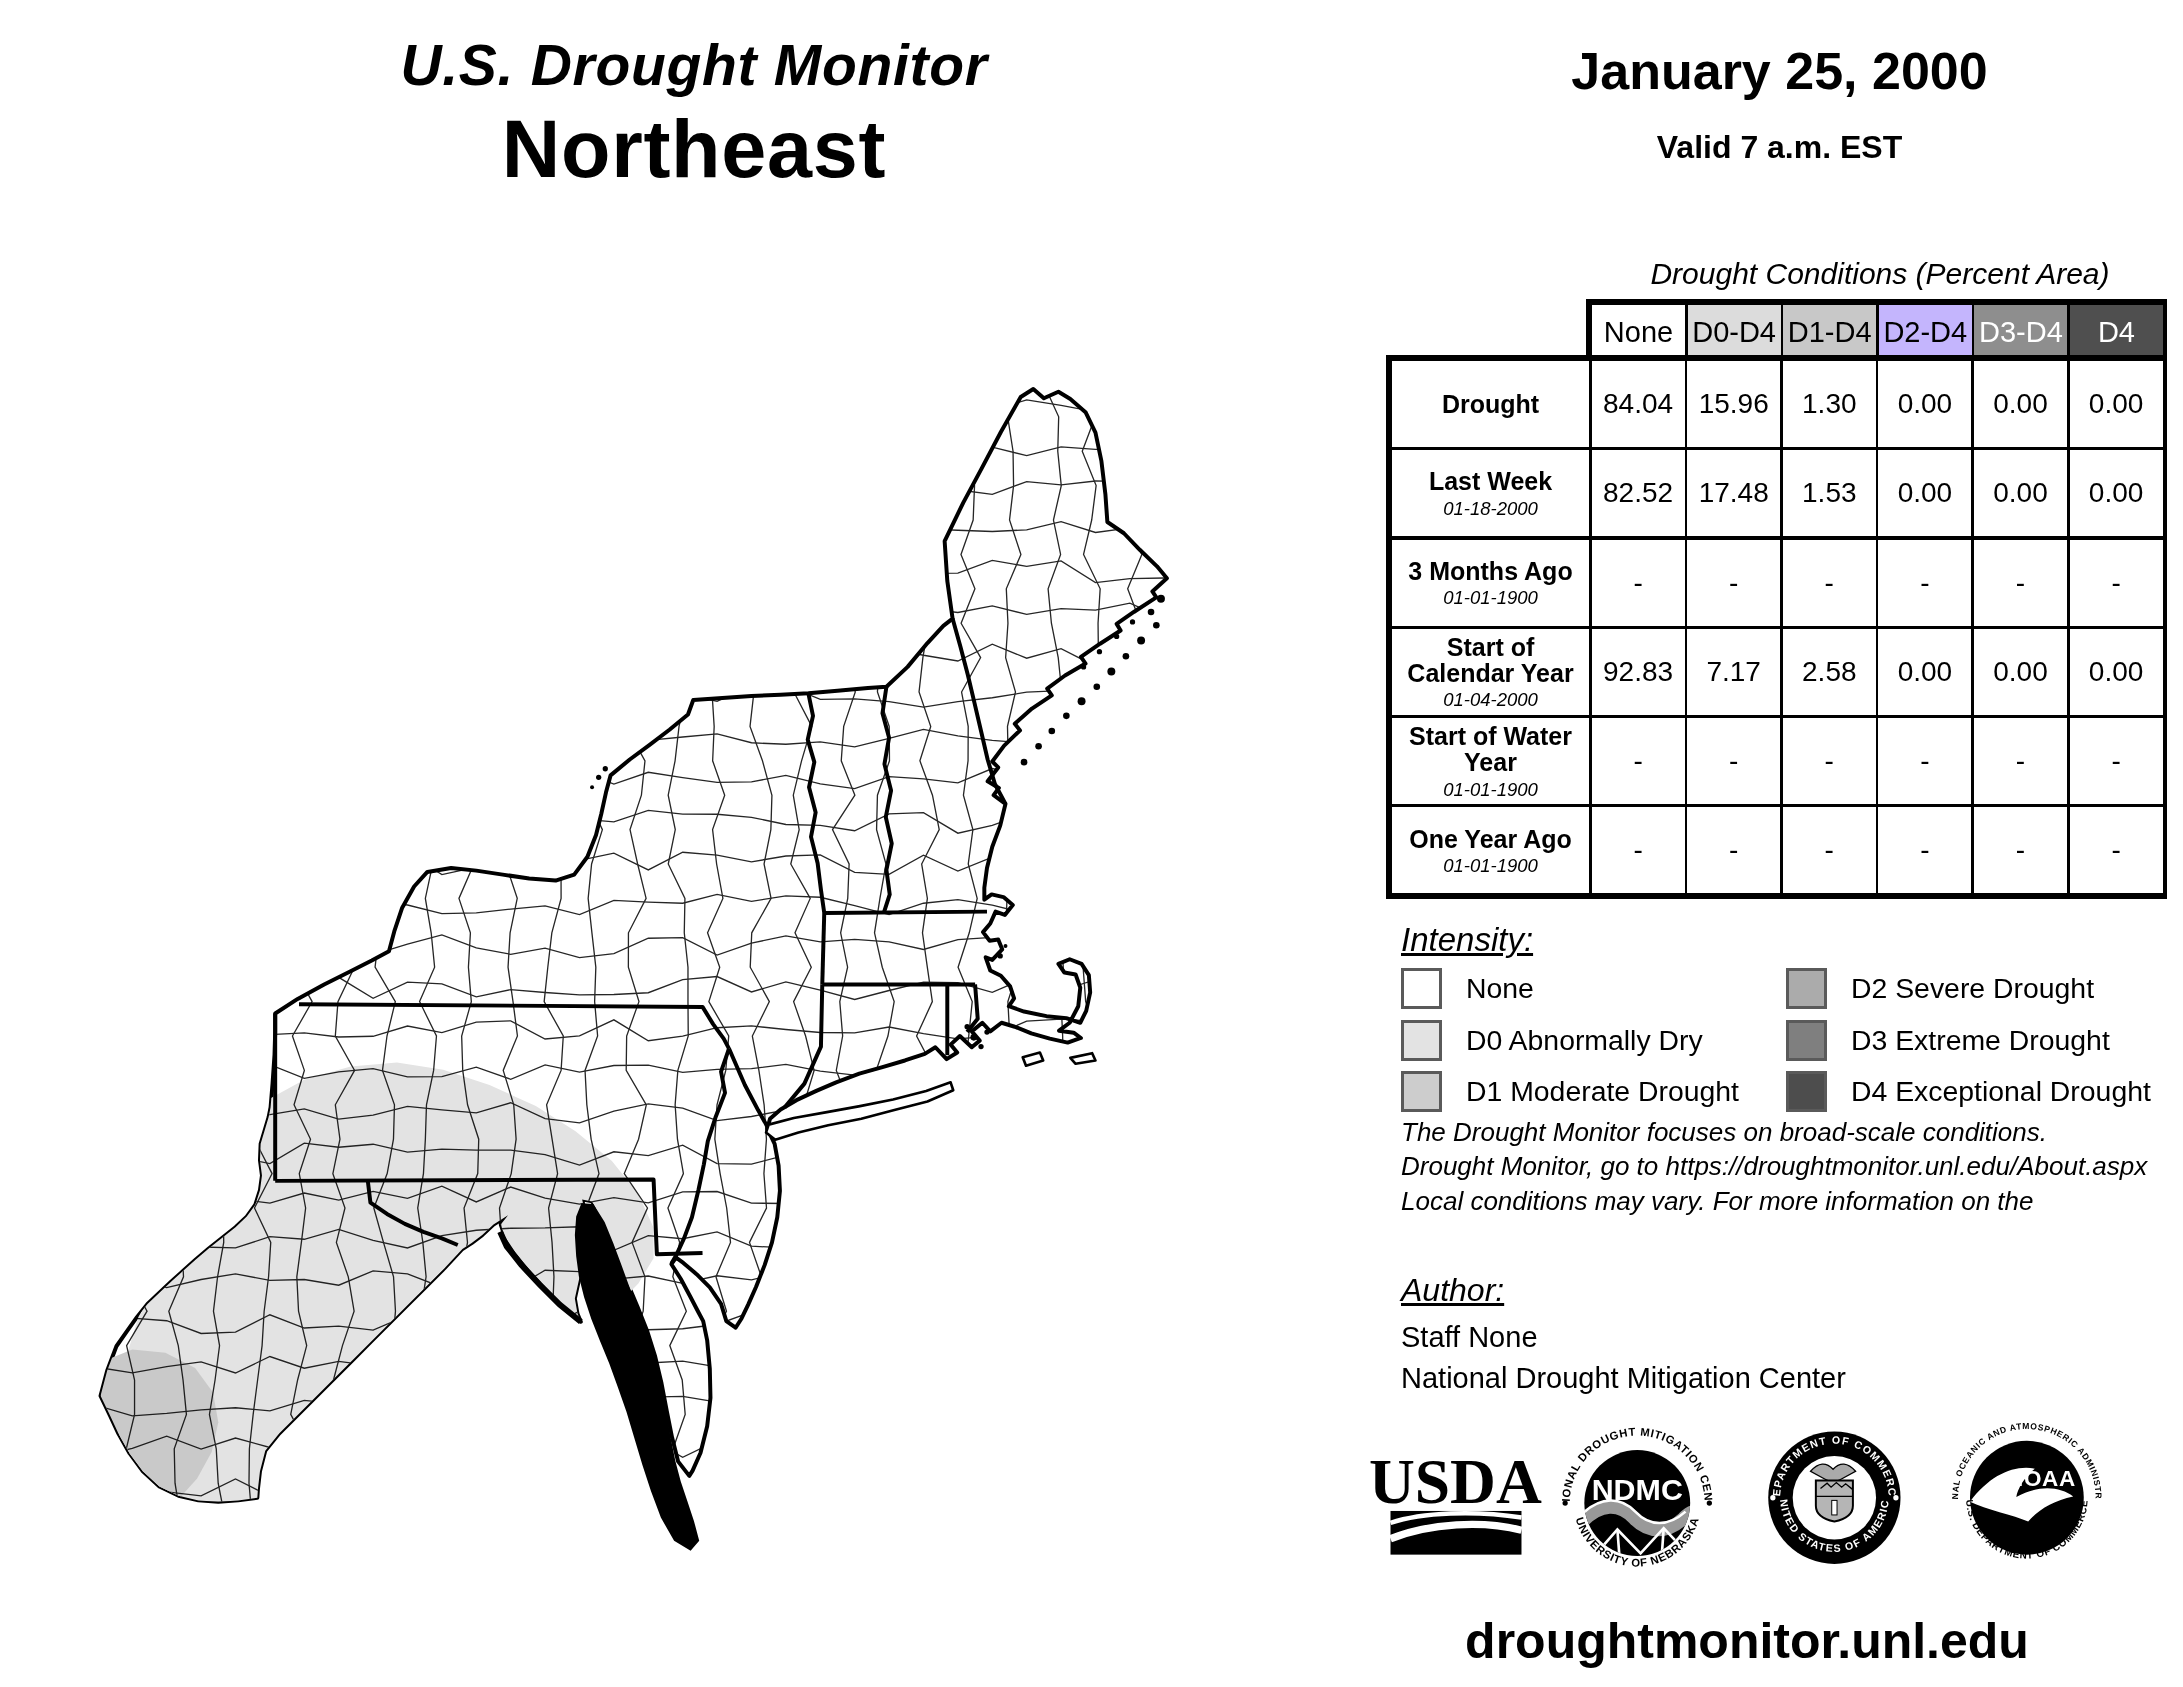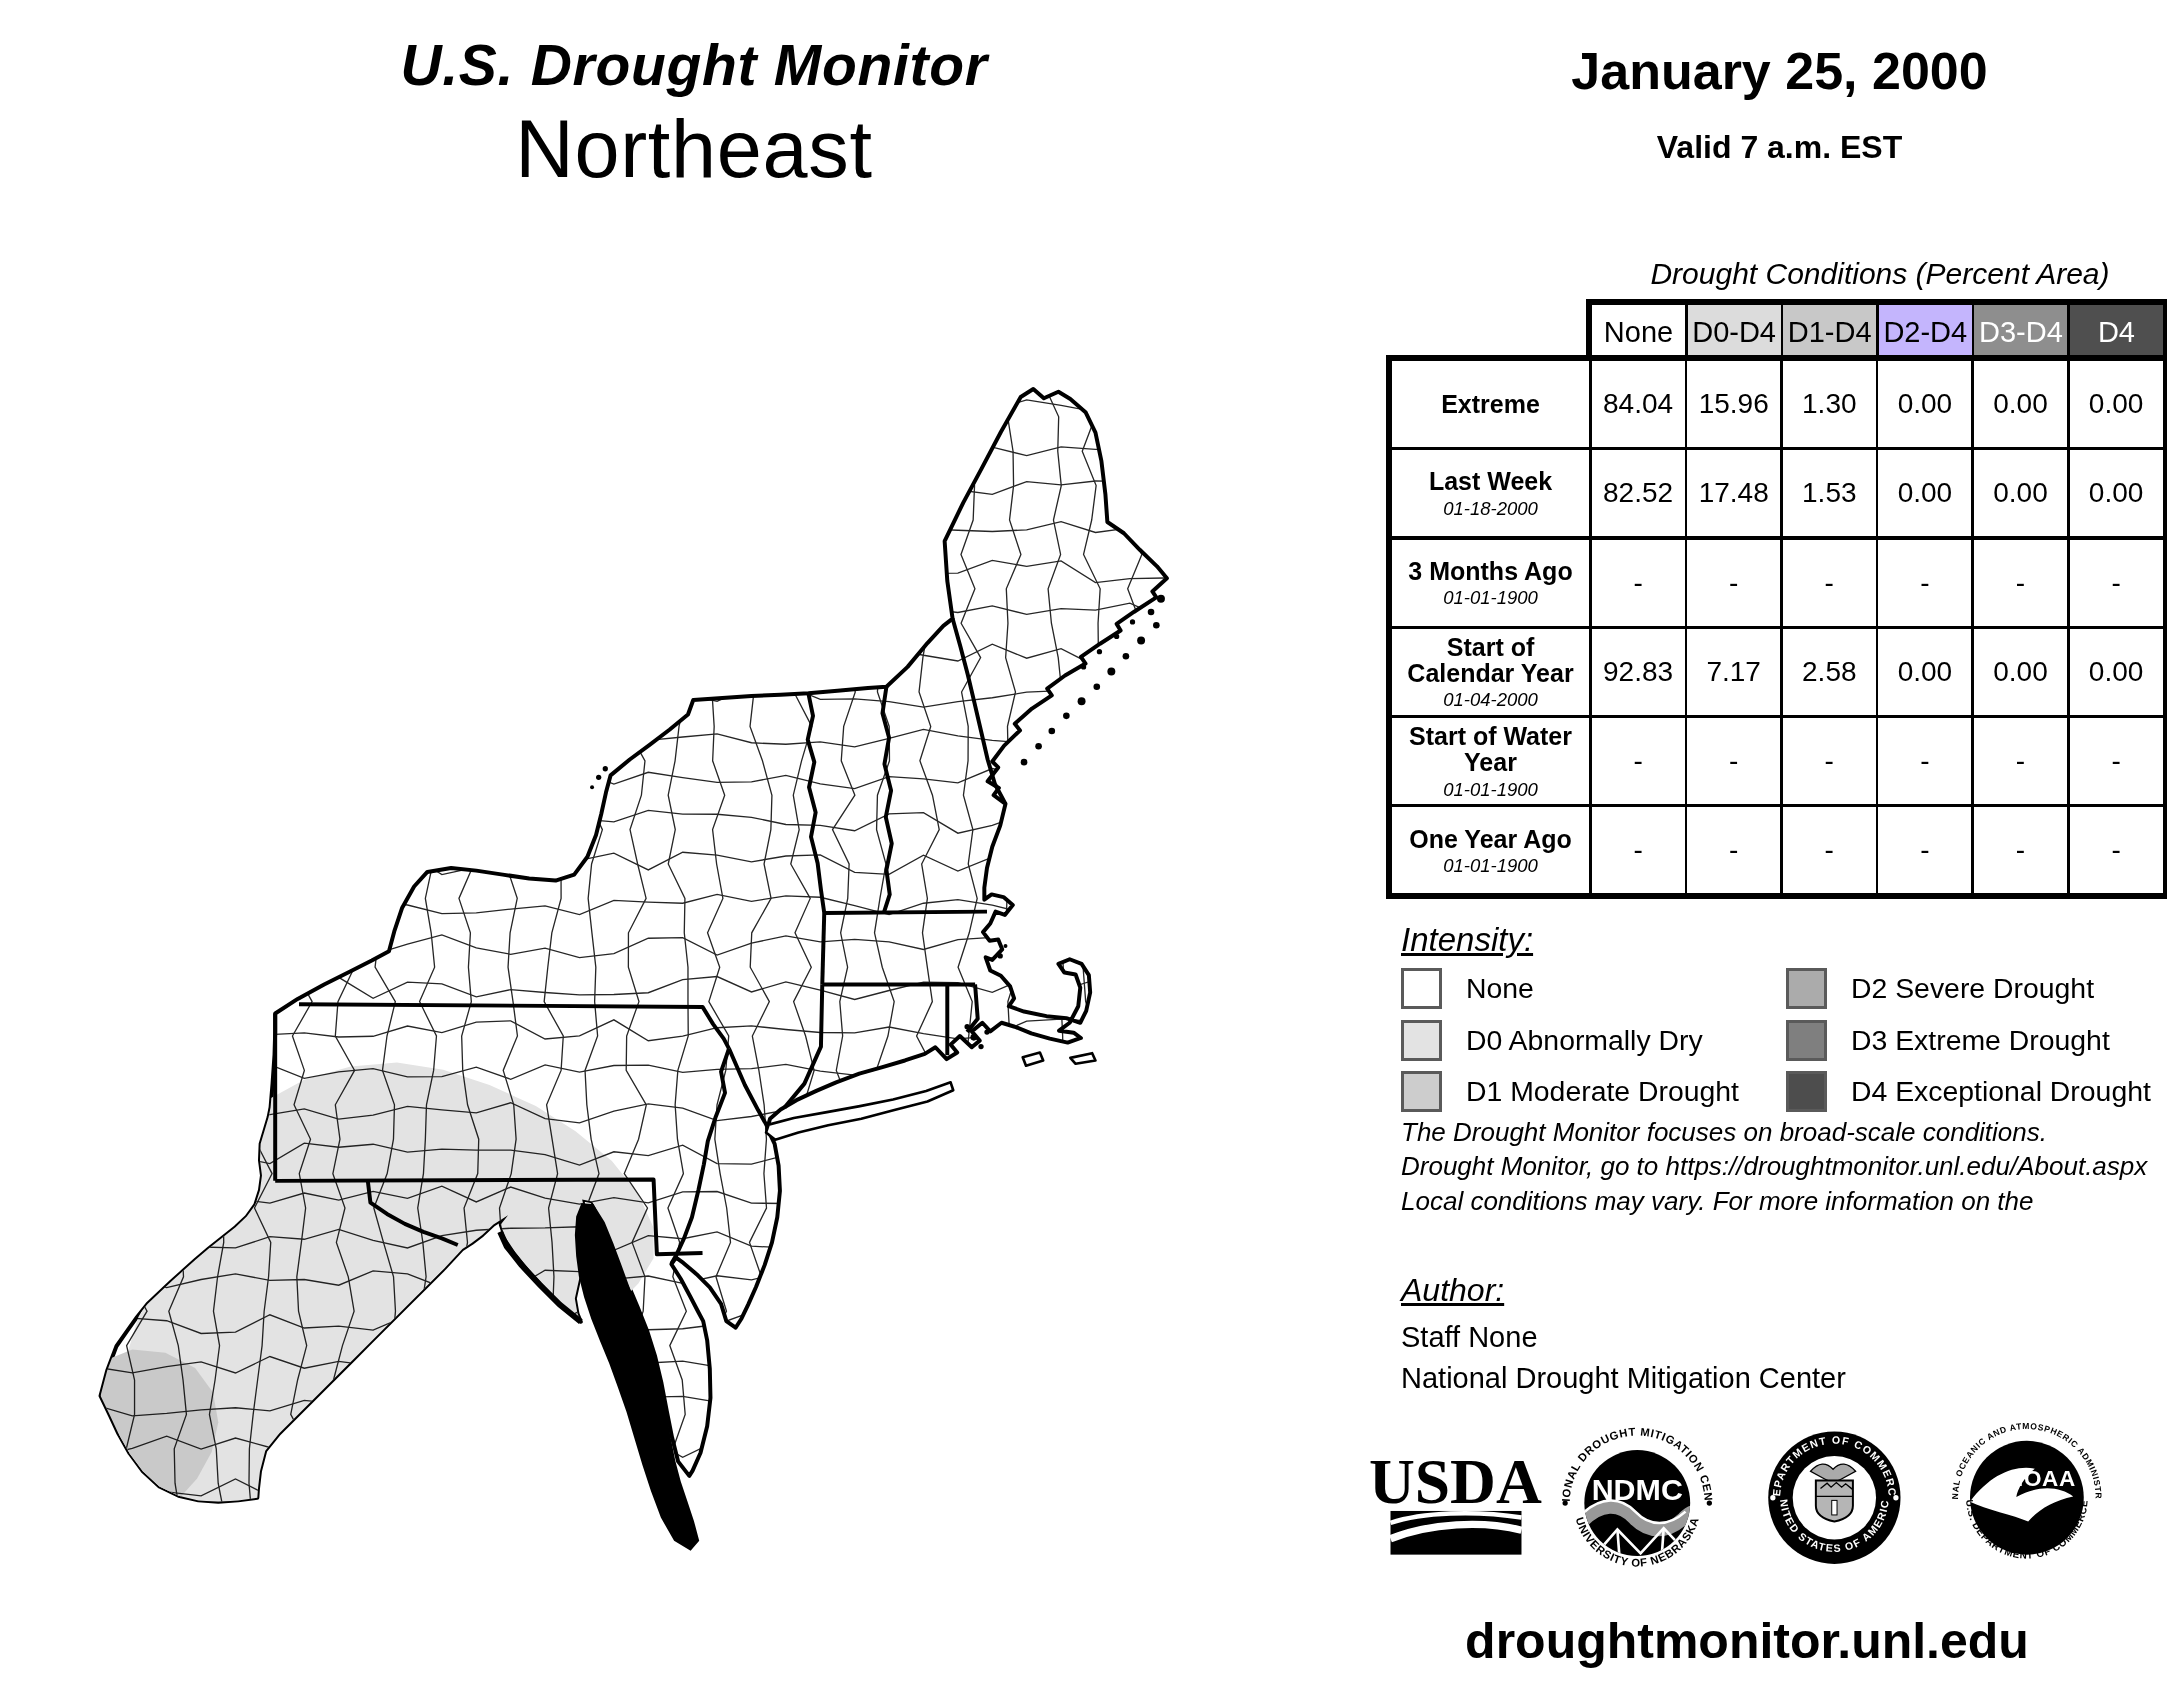--- a/index.html
+++ b/index.html
@@ -4,21 +4,21 @@
 <style>
   html,body{margin:0;padding:0;}
   body{
     width:2183px;height:1687px;position:relative;background:#fff;
     font-family:"Liberation Sans",sans-serif;color:#000;overflow:hidden;
   }
   .abs{position:absolute;}
   
   .title-block{left:198px;top:32px;width:992px;text-align:center;}
   .t1{font-size:57px;font-weight:bold;font-style:italic;letter-spacing:0.7px;}
-  .t2{font-size:81px;font-weight:normal;margin-top:5.3px;letter-spacing:0.7px;}
+  .t2{font-size:81px;font-weight:bold;margin-top:5.3px;letter-spacing:0.7px;}
   .date-block{left:1409px;top:41px;width:741px;text-align:center;}
   .d1{font-size:52px;font-weight:bold;}
   .d2{font-size:33px;font-weight:bold;font-style:italic;margin-top:14.6px;}
   .d3{font-size:32px;font-weight:bold;margin-top:28px;}
   .tbl-title{left:1592px;top:257px;width:576px;text-align:center;font-size:30px;font-style:italic;}
   
   .hdr-box{left:1586px;top:299px;width:581px;height:60px;border:6px solid #000;border-bottom:none;
     box-sizing:border-box;display:grid;grid-template-columns:repeat(6,93px);column-gap:2.6px;background:#000;}
   .hdr-cell{display:flex;align-items:center;justify-content:center;font-size:29px;}
   .body-box{left:1386px;top:355px;width:781px;box-sizing:border-box;border:6px solid #000;
@@ -195,21 +195,21 @@
   <div class="hdr-cell c1">D0-D4</div>
   <div class="hdr-cell c2">D1-D4</div>
   <div class="hdr-cell c3">D2-D4</div>
   <div class="hdr-cell c4">D3-D4</div>
   <div class="hdr-cell c5">D4</div>
 </div>
 
 <div class="abs body-box">
 
   <div class="cell lbl-cell">
-    <span class="lbl-main">Extreme</span>
+    <span class="lbl-main">Drought</span>
   </div>
   <div class="cell">84.04</div>
   <div class="cell">15.96</div>
   <div class="cell">1.30</div>
   <div class="cell">0.00</div>
   <div class="cell">0.00</div>
   <div class="cell">0.00</div>
 
   <div class="cell lbl-cell">
     <span class="lbl-main">Last Week</span>

